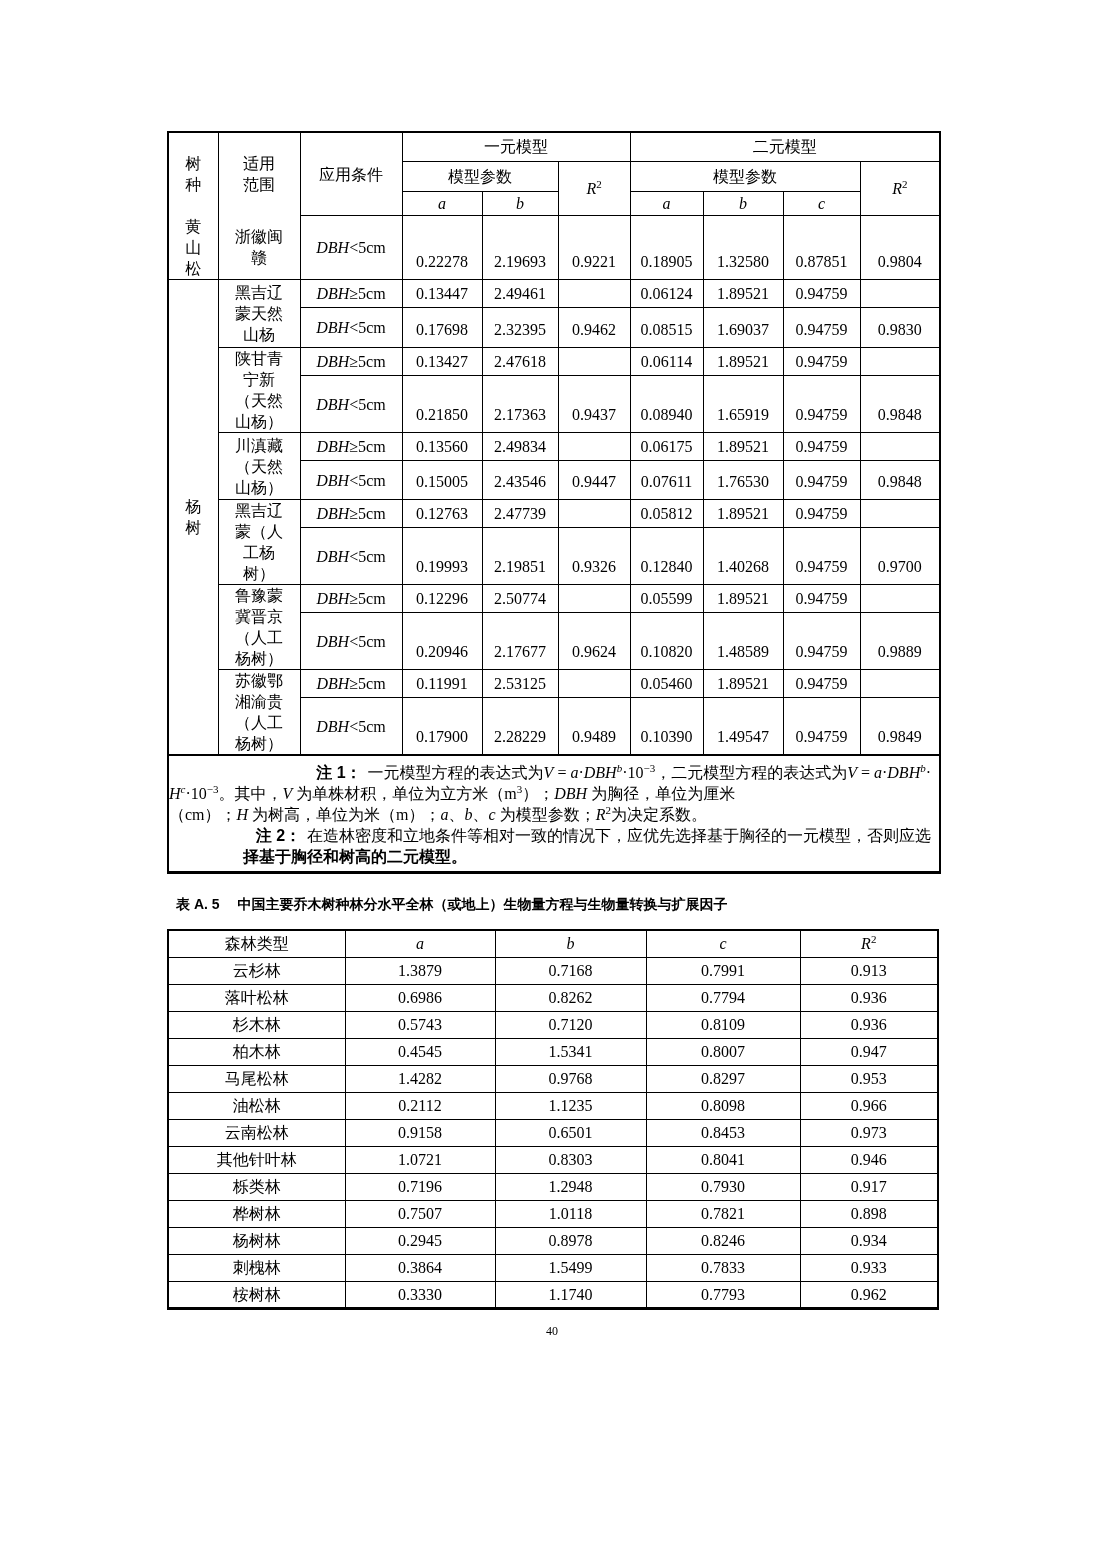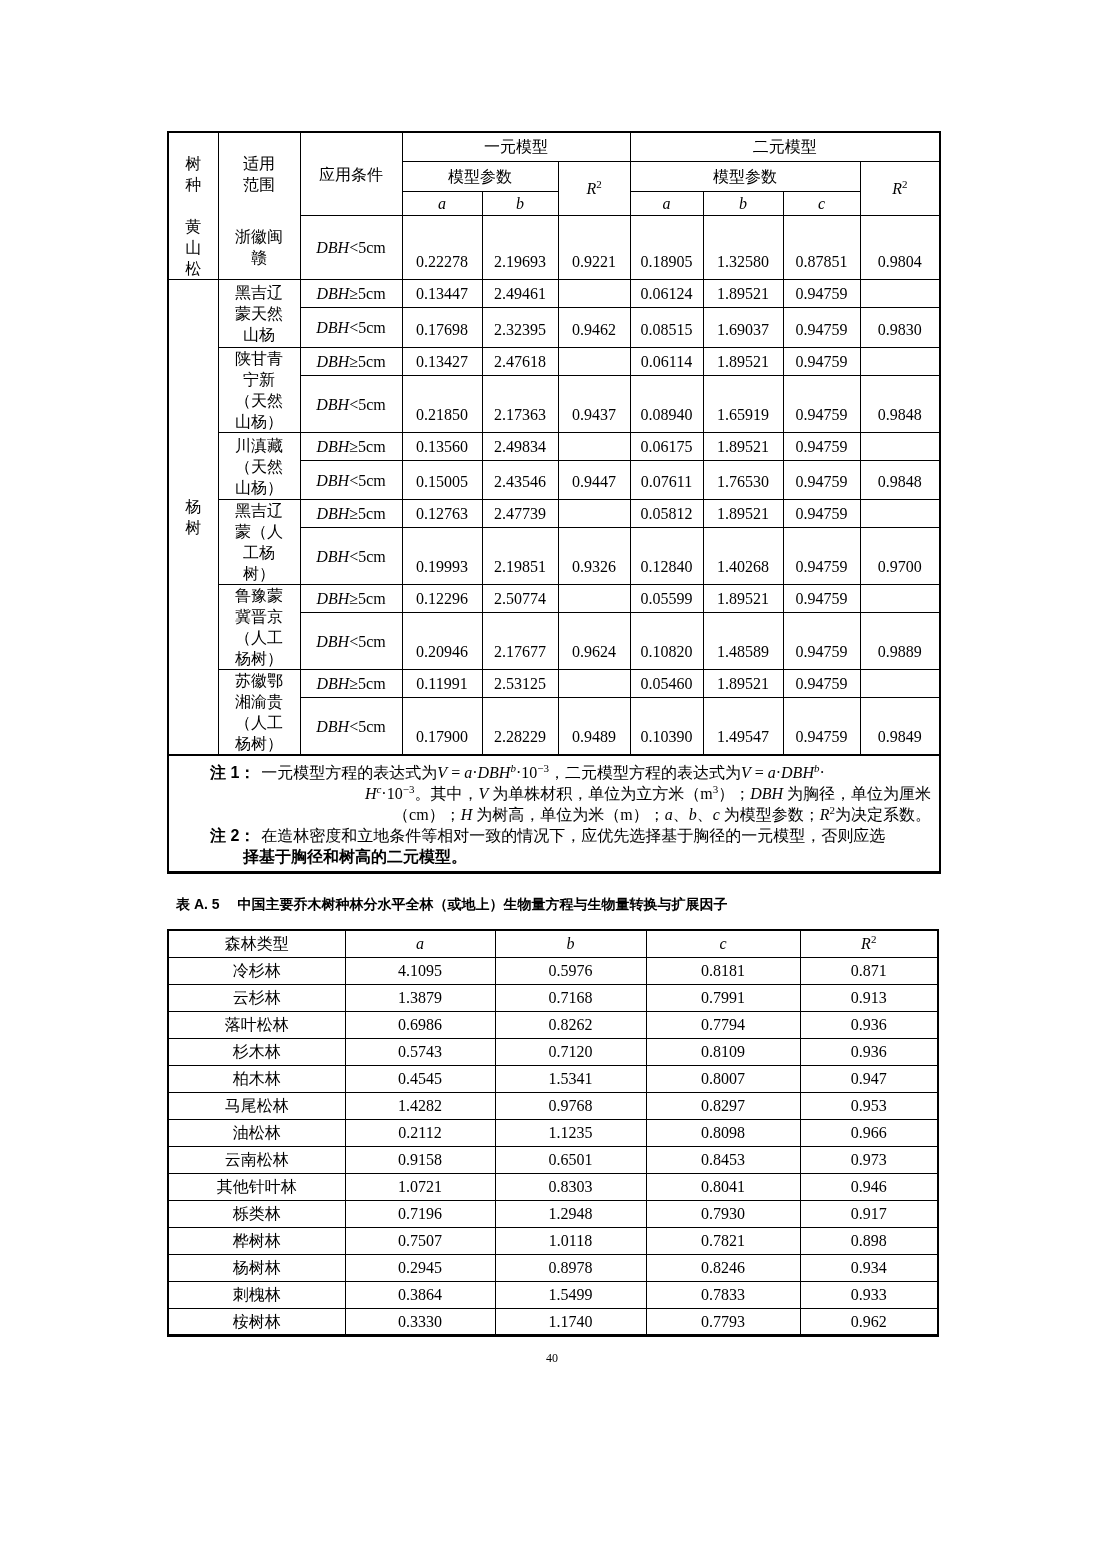--- a/index.html
+++ b/index.html
@@ -26,22 +26,22 @@
 
   .stack{display:flex;flex-direction:column;width:100%;}
   .st-top{height:82px;display:flex;align-items:center;justify-content:center;}
   .st-bot{height:64px;display:flex;align-items:center;justify-content:center;}
 
   .notes-cell{
     border-top:2px solid #000;text-align:left;vertical-align:top;
     padding:6px 8px 4px 0;
   }
   .nline{font-size:16px;line-height:21px;}
-  .n1{padding-left:41px;}
-  .ncont{text-align:right;}
+  .n1{padding-left:41px;text-align:right;}
+  .ncont{}
   .ncont2{padding-left:74px;font-weight:bold;}
   .nlabel{font-family:"Liberation Sans","DejaVu Sans",sans-serif;font-weight:bold;margin-right:6px;}
 
   sup{font-size:11px;line-height:0;}
   i{font-family:"Liberation Serif","DejaVu Serif",serif;}
 
   .caption{
     margin:18px 0 13px 9px;
     font-family:"Liberation Sans","DejaVu Sans",sans-serif;
     font-weight:bold;font-size:14px;line-height:24px;
@@ -292,27 +292,20 @@
     </colgroup>
     <tbody>
         <tr>
       <td>森林类型</td>
       <td><i>a</i></td>
       <td><i>b</i></td>
       <td><i>c</i></td>
       <td><i>R</i><sup>2</sup></td>
     </tr>
     <tr>
-          <td>冷杉林</td>
-          <td>4.1095</td>
-          <td>0.5976</td>
-          <td>0.8181</td>
-          <td>0.871</td>
-        </tr>
-    <tr>
           <td>云杉林</td>
           <td>1.3879</td>
           <td>0.7168</td>
           <td>0.7991</td>
           <td>0.913</td>
         </tr>
     <tr>
           <td>落叶松林</td>
           <td>0.6986</td>
           <td>0.8262</td>

